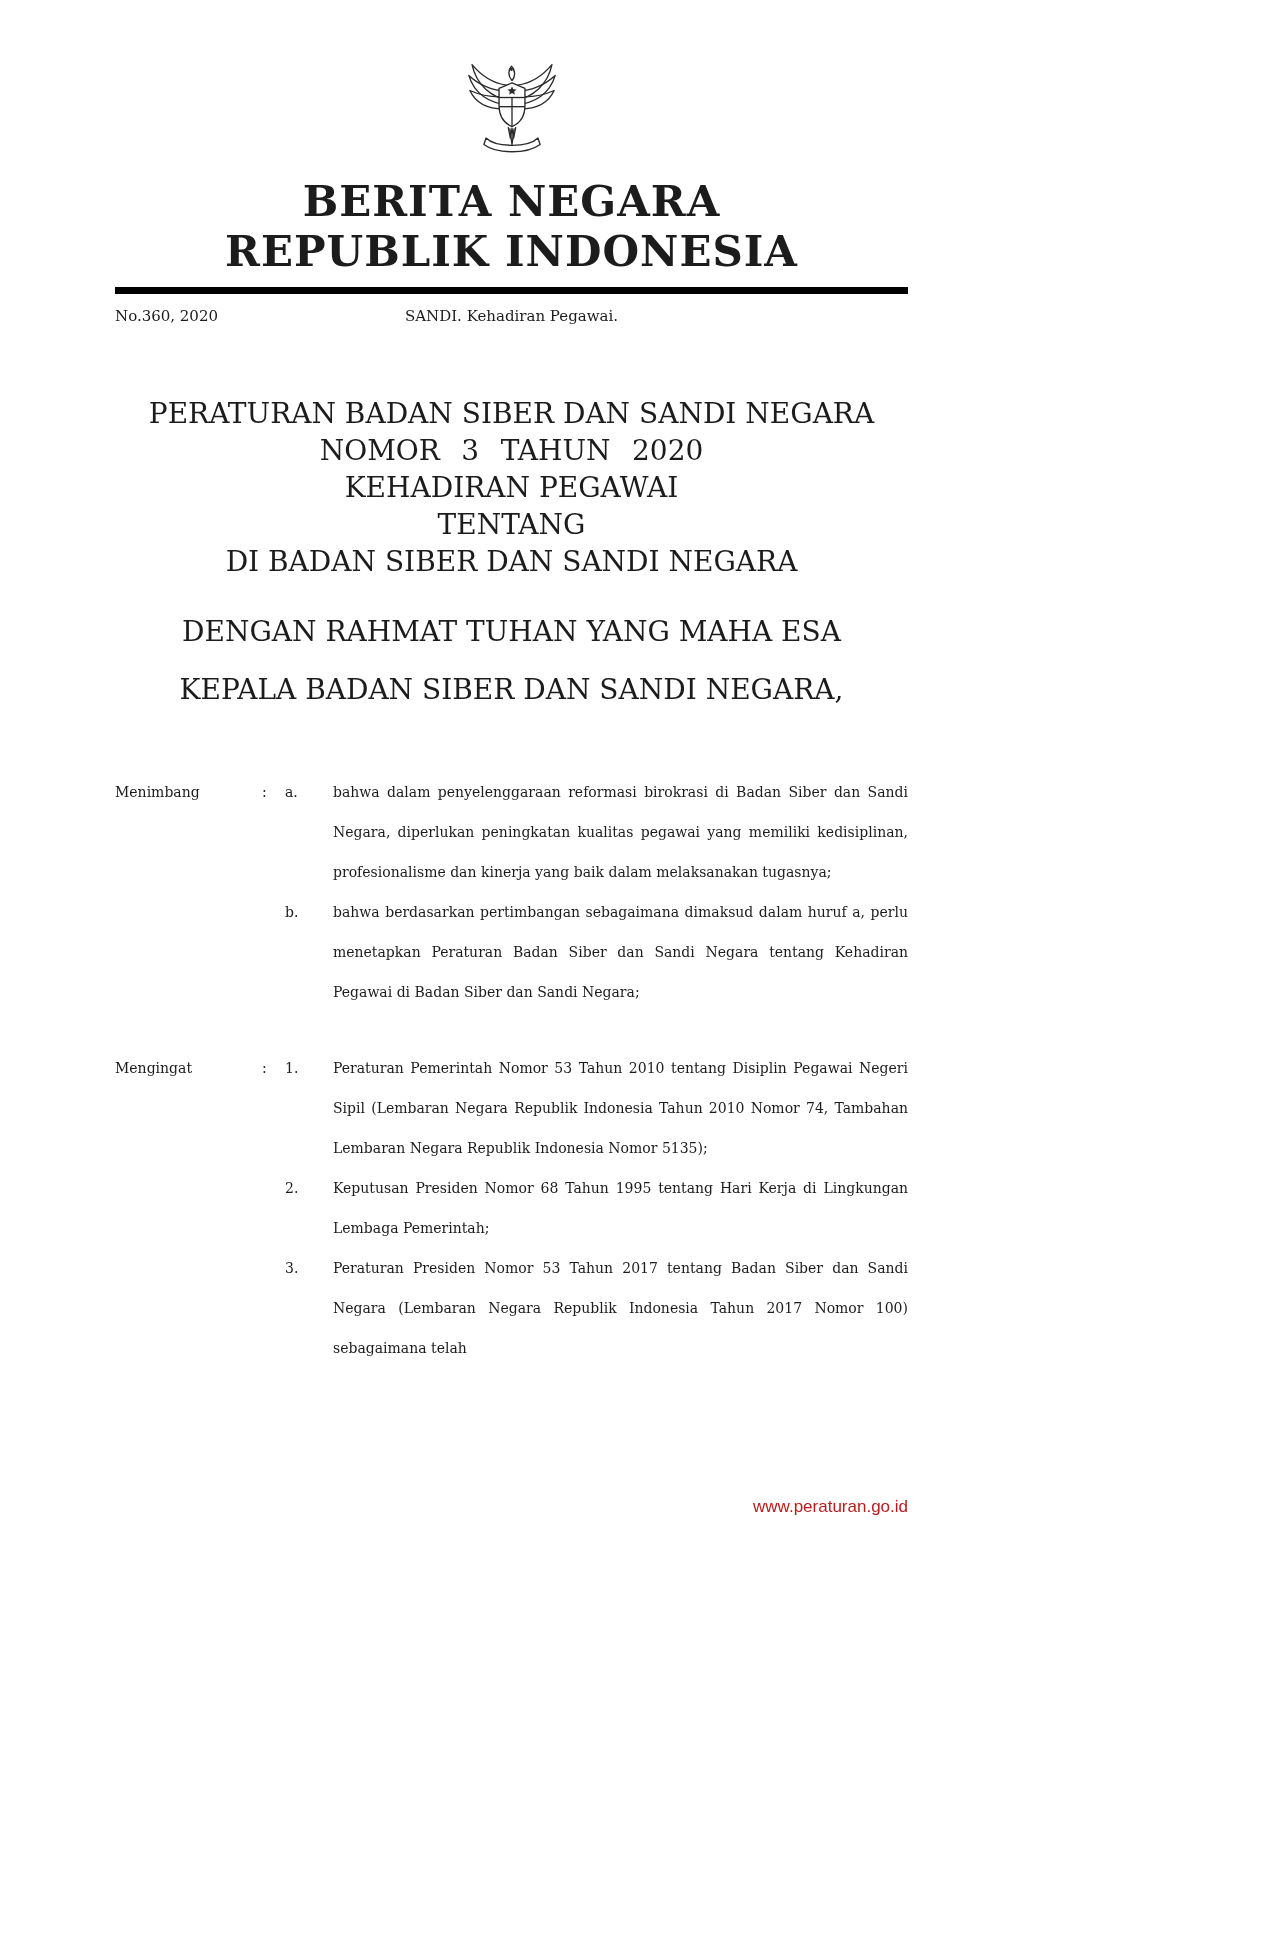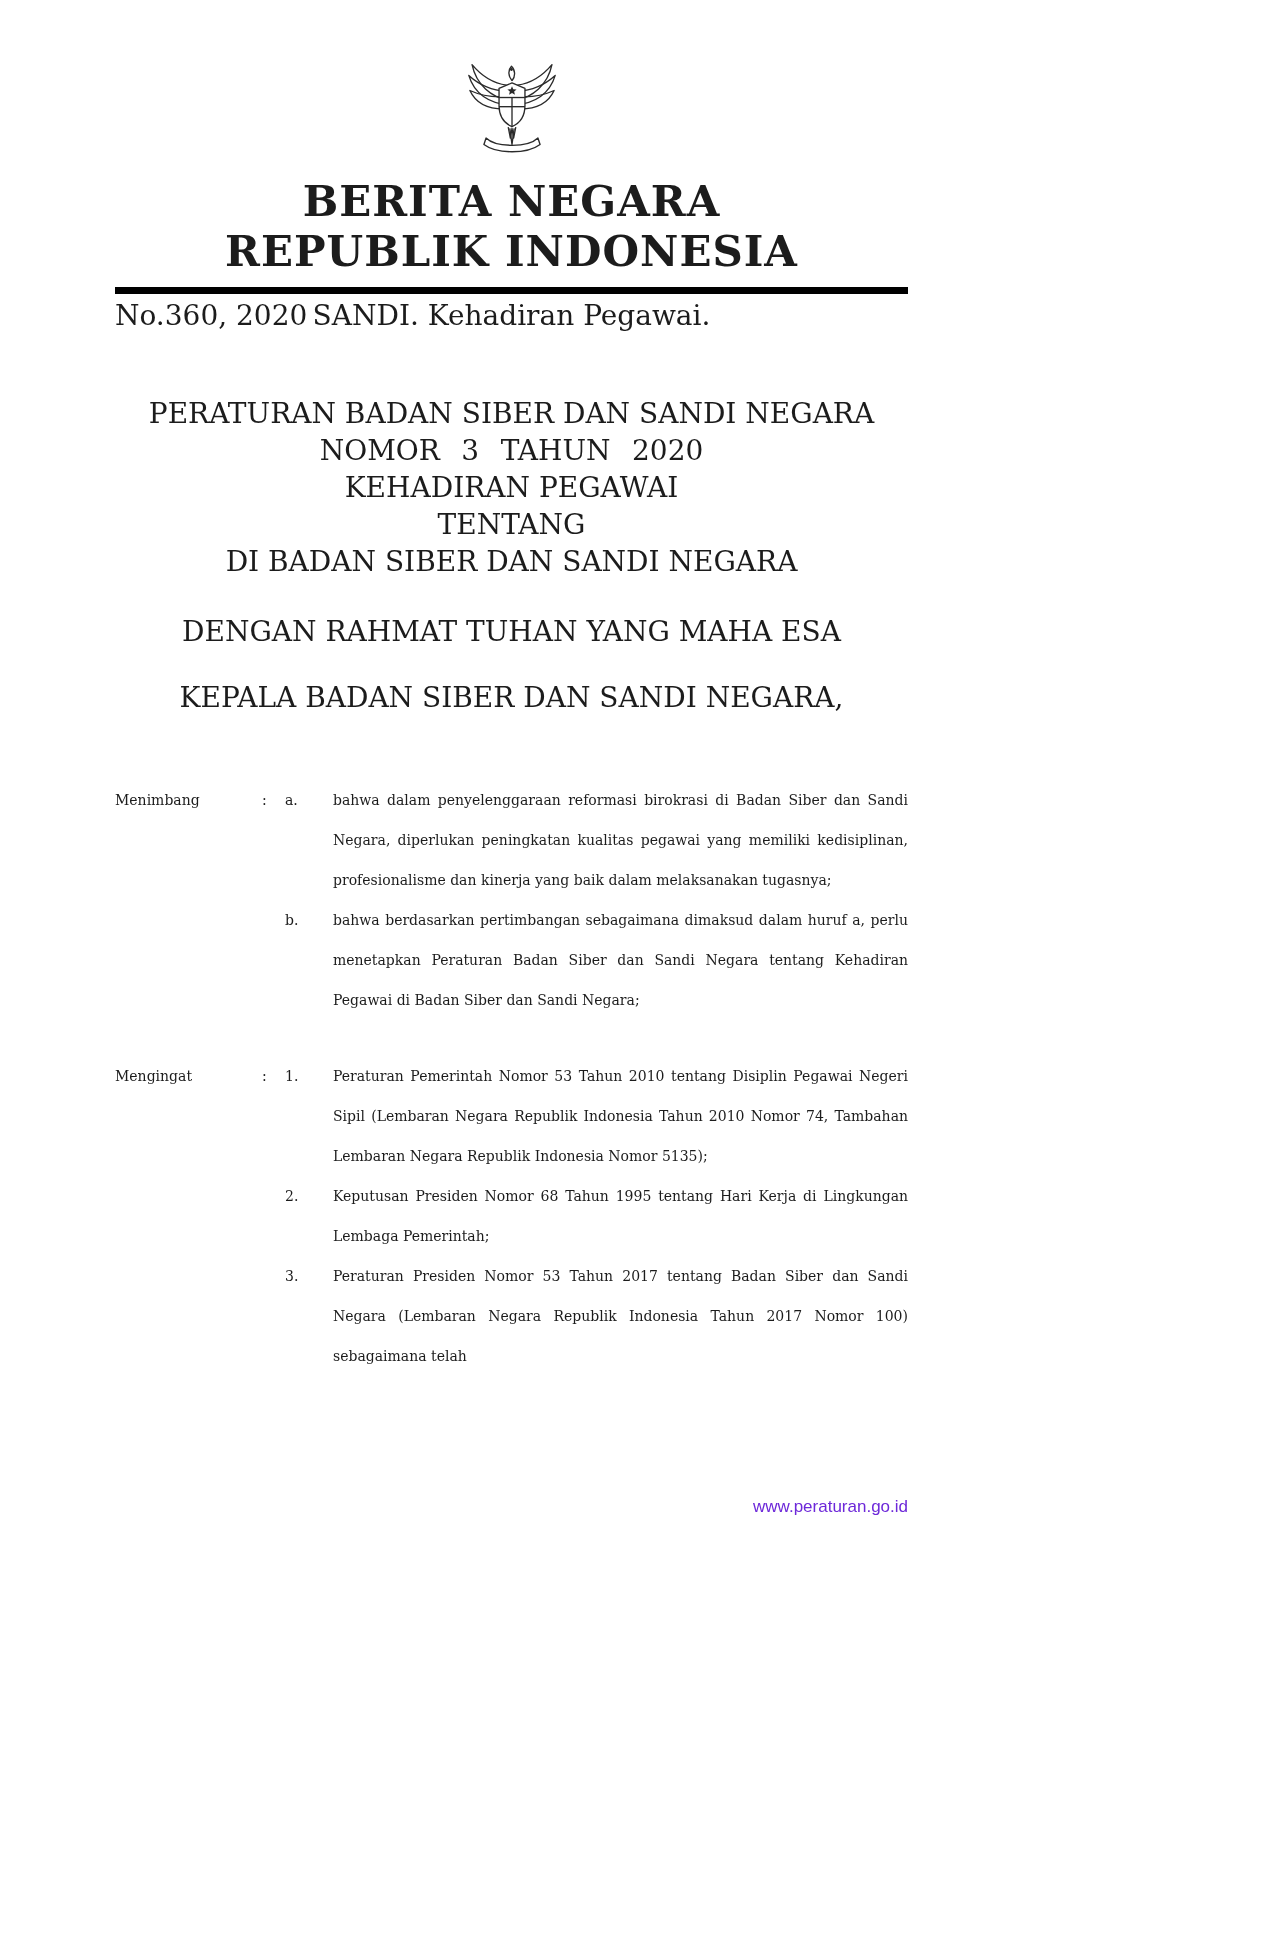--- a/index.html
+++ b/index.html
@@ -37,56 +37,56 @@
   .mast-rule {
     height: 7px;
     background: #000000;
     margin-top: 10px;
   }
   .issue-line {
     display: grid;
     grid-template-columns: 1fr auto 1fr;
     align-items: baseline;
     margin-top: 7px;
-    font-size: 28px;
+    font-size: 15px;
     line-height: 30px;
     text-align: right;
   }
   .issue-line .no { justify-self: start; }
   .issue-line .subject { justify-self: center; }
   .doc-title {
     margin-top: 64px;
     text-align: center;
     font-size: 28px;
     line-height: 37px;
   }
   .doc-title p { margin: 0; }
   .doc-title .nomor { word-spacing: 0.45em; }
   .doc-title .invocation { margin-top: 33px; }
-  .doc-title .signatory { margin-top: 29px; }
+  .doc-title .signatory { margin-top: 21px; }
   .clause {
     display: grid;
     grid-template-columns: 147px 23px 48px 1fr;
     font-size: 14px;
     line-height: 40px;
   }
   .clause .text {
     text-align: justify;
   }
   .section-menimbang { margin-top: 64px; }
   .section-mengingat { margin-top: 36px; }
   .footer {
     position: absolute;
     left: 115px;
     top: 1497px;
     width: 793px;
     text-align: right;
     font-family: "Liberation Sans", sans-serif;
     font-size: 17px;
-    color: #6d28d9;
+    color: #b91c1c;
   }
   .emblem-svg { display: block; }
 </style>
 </head>
 <body>
 
 <div class="page">
   <div class="content">
 
     <div class="emblem-wrap">

